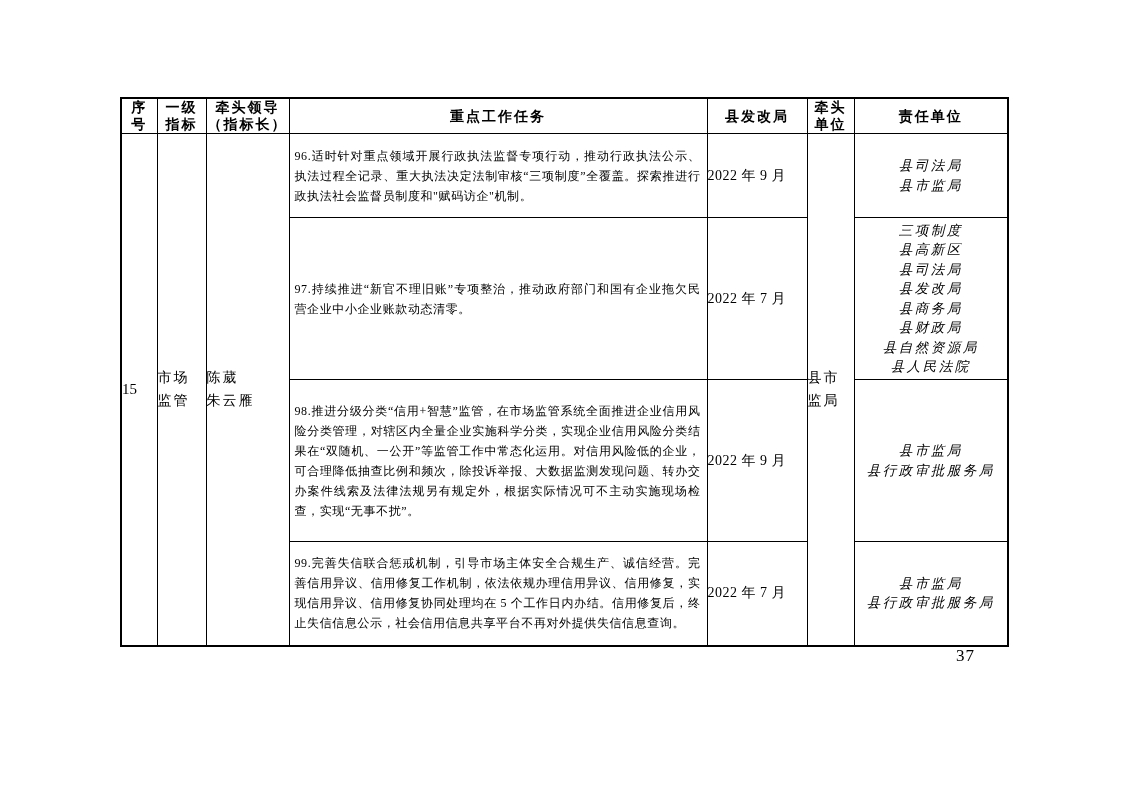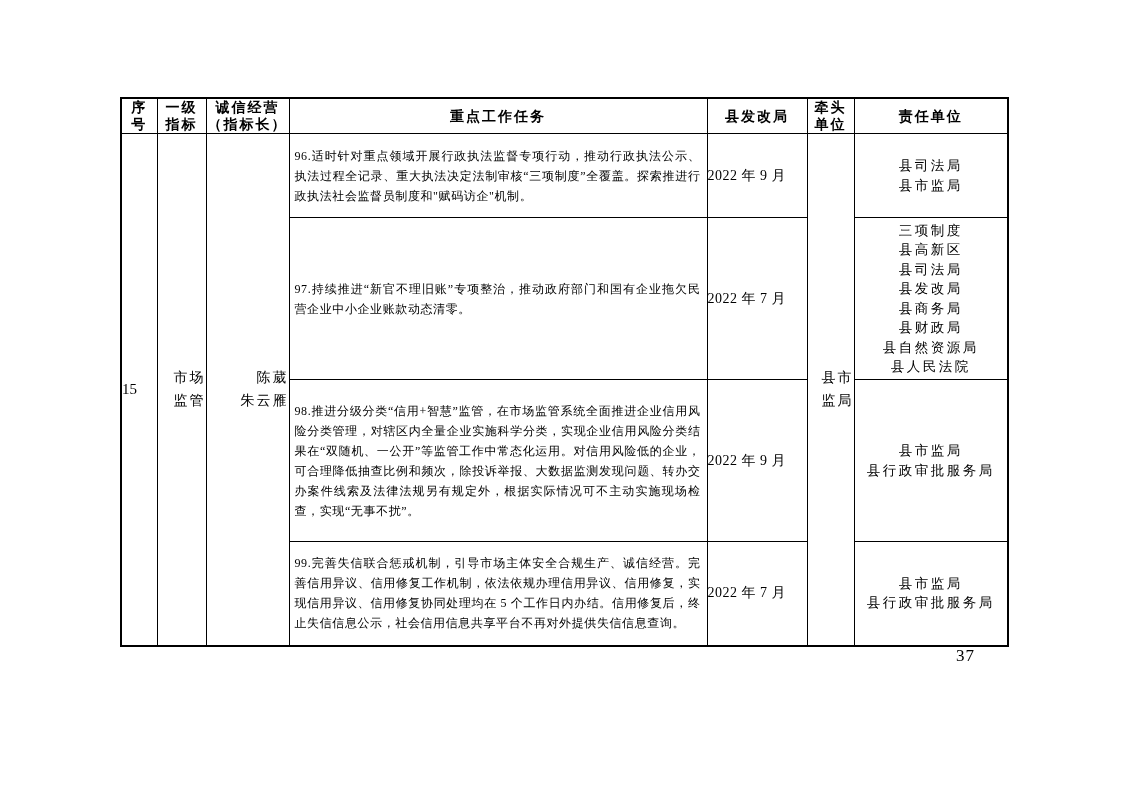--- a/index.html
+++ b/index.html
@@ -41,25 +41,26 @@
   td.deadline {
     font-size:14px;
     text-align:left;
     letter-spacing:0.5px;
   }
   td.units {
     font-size:13.5px;
     line-height:19.5px;
     text-align:center;
     letter-spacing:2.5px;
+    font-style:italic;
   }
   td.merged {
     font-size:14px;
     line-height:23px;
-    text-align:right;
+    text-align:left;
     letter-spacing:2px;
   }
   td.seq {
     font-size:15px;
     text-align:left;
     letter-spacing:0;
   }
   .page-num {
     position:absolute;
     left:956px; top:646px;
@@ -86,21 +87,21 @@
       <tr style="height:35px">
         <th>
             <div>序</div>
             <div>号</div>
           </th>
         <th>
             <div>一级</div>
             <div>指标</div>
           </th>
         <th>
-            <div>诚信经营</div>
+            <div>牵头领导</div>
             <div>（指标长）</div>
           </th>
         <th>重点工作任务</th>
         <th>县发改局</th>
         <th>
             <div>牵头</div>
             <div>单位</div>
           </th>
         <th>责任单位</th>
       </tr>

